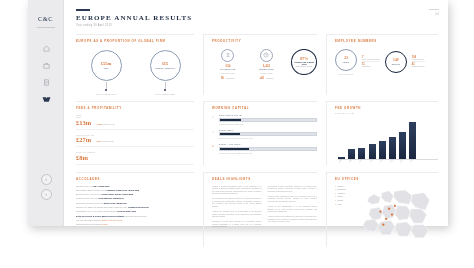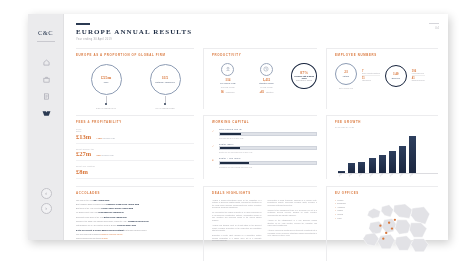--- a/index.html
+++ b/index.html
@@ -11,21 +11,21 @@
   }
   .app {
     position: relative;
     width: 474px; height: 268px;
     background: #ffffff;
   }
 
   
   .doc {
     position: absolute;
-    left: 28px; top: 14px;
+    left: 28px; top: 0;
     width: 420px; height: 226px;
     background: #ffffff;
     box-shadow: 2px 3px 9px rgba(0,0,0,0.20);
   }
 
   
   .sidebar {
     position: absolute;
     left: 0; top: 0;
     width: 36px; height: 226px;

